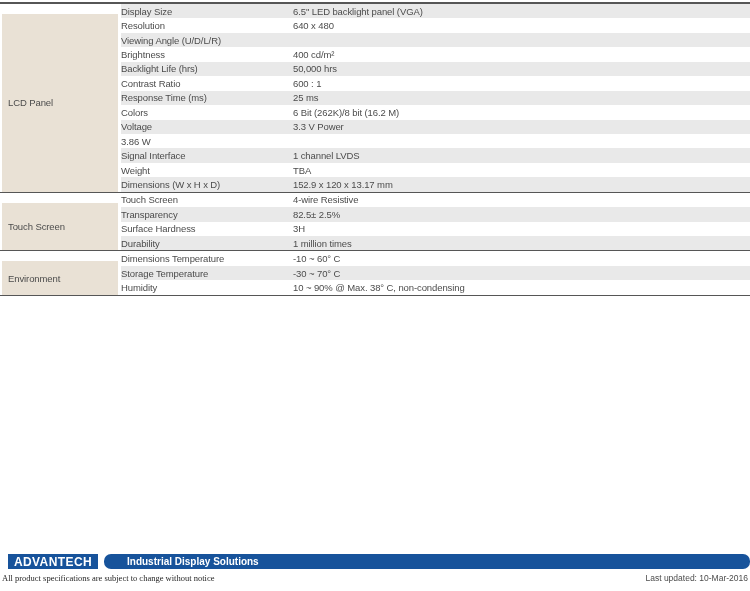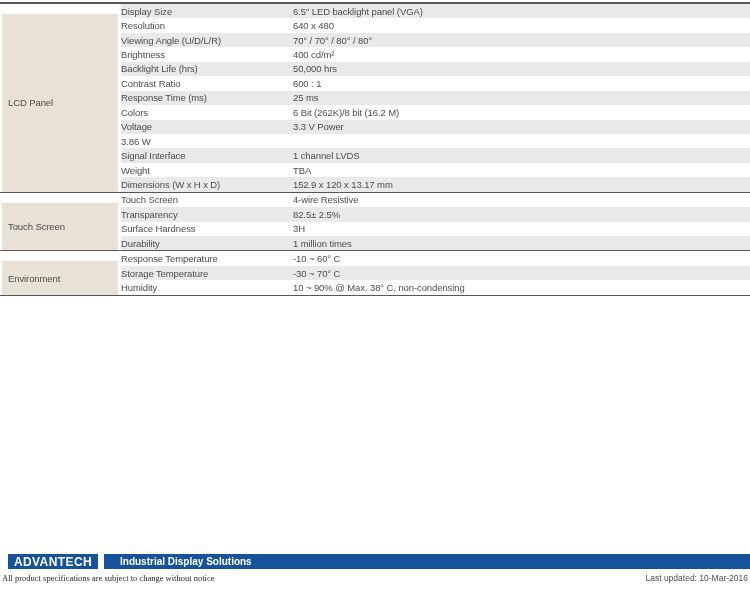--- a/index.html
+++ b/index.html
@@ -72,21 +72,22 @@
     justify-content: center;
   }
   .banner {
     margin-left: 6px;
     flex: 1;
     background: var(--brand-blue, #17539b);
     color: #ffffff;
     font-weight: bold;
     font-size: 10px;
     line-height: 15px;
-    padding-left: 16px;
+    padding-left: 23px;
+    border-radius: 7px;
   }
   .legal {
     display: flex;
     justify-content: space-between;
     margin-top: 4px;
     font-size: 8.5px;
   }
   .legal .left  { color: #1f1f1f; margin-left: 2px; font-family: Liberation Serif, serif; }
   .legal .right { color: #4c4c4c; margin-right: 2px; }
 </style>
@@ -102,21 +103,20 @@
         <div class="row shade">
           <span class="prop">Display Size</span>
           <span class="val">6.5" LED backlight panel (VGA)</span>
         </div>
         <div class="row">
           <span class="prop">Resolution</span>
           <span class="val">640 x 480</span>
         </div>
         <div class="row shade">
           <span class="prop">Viewing Angle (U/D/L/R)</span>
-          <span class="val">70° / 70° / 80° / 80°</span>
         </div>
         <div class="row">
           <span class="prop">Brightness</span>
           <span class="val">400 cd/m²</span>
         </div>
         <div class="row shade">
           <span class="prop">Backlight Life (hrs)</span>
           <span class="val">50,000 hrs</span>
         </div>
         <div class="row">
@@ -174,21 +174,21 @@
           <span class="val">1 million times</span>
         </div>
       </div>
     </div>
     <div class="group">
       <div class="cat-cell">
         <span>Environment</span>
       </div>
       <div class="rows">
         <div class="row">
-          <span class="prop">Response Temperature</span>
+          <span class="prop">Dimensions Temperature</span>
           <span class="val">-10 ~ 60° C</span>
         </div>
         <div class="row shade">
           <span class="prop">Storage Temperature</span>
           <span class="val">-30 ~ 70° C</span>
         </div>
         <div class="row">
           <span class="prop">Humidity</span>
           <span class="val">10 ~ 90% @ Max. 38° C, non-condensing</span>
         </div>

